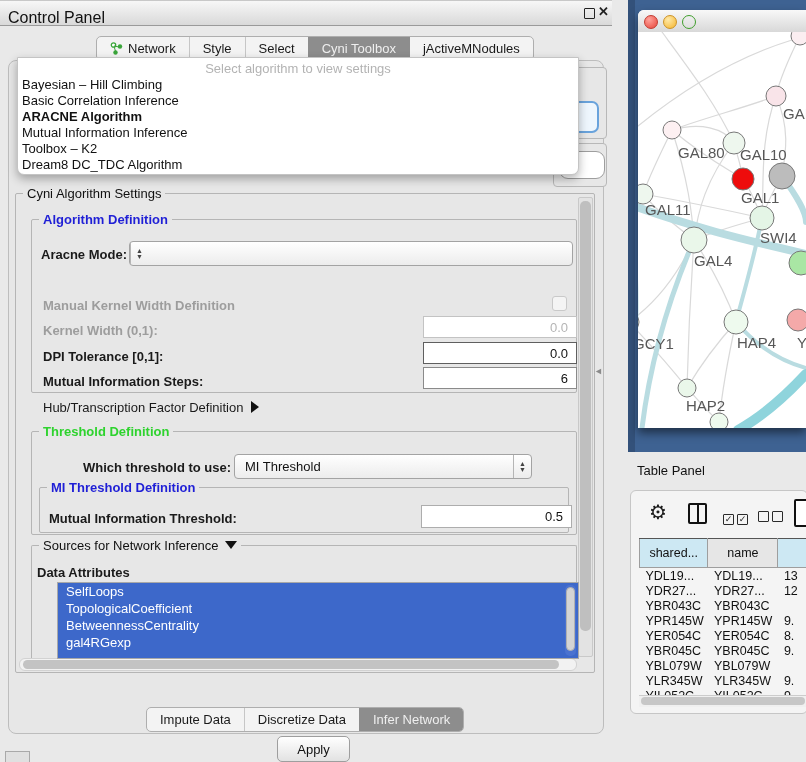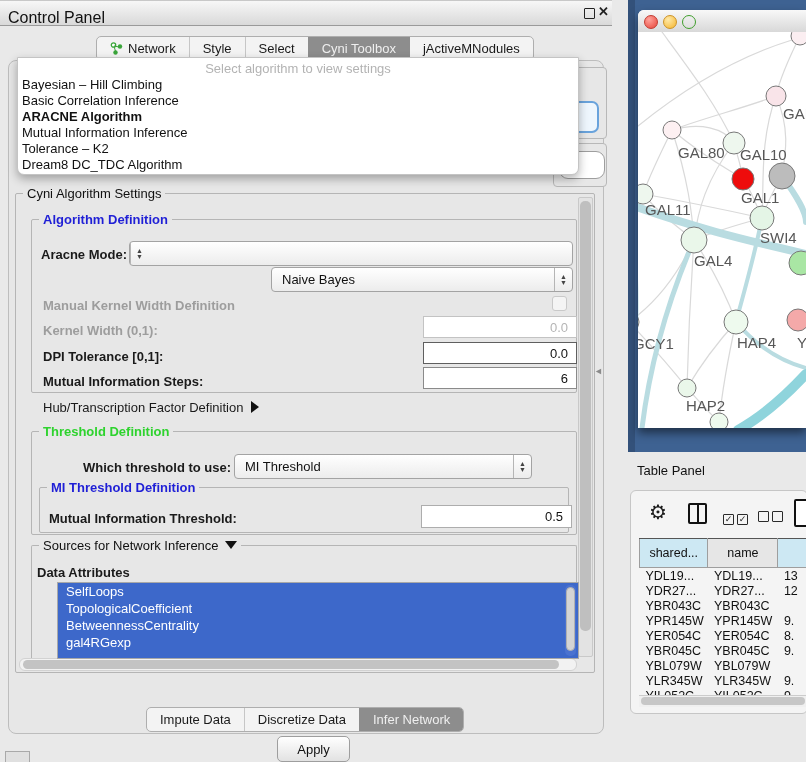--- a/index.html
+++ b/index.html
@@ -192,27 +192,20 @@
     </div>
 
     <span class="flabel" style="left:32px;top:186px;">Aracne Mode:</span>
     <div class="combo" style="left:120px;top:180px;width:442px;height:23px;">
       <span class="carr">
           <span>▲</span>
           <span>▼</span>
         </span>
     </div>
 
-    <div class="combo" style="left:262px;top:206px;width:300px;height:23px;">
-      <span class="ctext">Naive Bayes</span>
-      <span class="carr">
-          <span>▲</span>
-          <span>▼</span>
-        </span>
-    </div>
 
     <span class="flabel dis" style="left:34px;top:237px;">Manual Kernel Width Definition</span>
     <div class="chk" style="left:543px;top:235px;"></div>
 
     <span class="flabel dis" style="left:34px;top:262px;">Kernel Width (0,1):</span>
     <div class="tfield dis" style="left:414px;top:255px;width:144px;height:20px;">0.0</div>
 
     <span class="flabel" style="left:34px;top:288px;">DPI Tolerance [0,1]:</span>
     <div class="tfield dark" style="left:414px;top:281px;width:144px;height:20px;">0.0</div>
 
@@ -260,21 +253,21 @@
     <div class="abs" id="apply-btn">Apply</div>
   </div>
 
   <div class="abs" id="algo-dropdown">
     <div id="algo-placeholder">Select algorithm to view settings</div>
     <div id="algo-items">
         <div class="algo-item">Bayesian – Hill Climbing</div>
         <div class="algo-item">Basic Correlation Inference</div>
         <div class="algo-item sel">ARACNE Algorithm</div>
         <div class="algo-item">Mutual Information Inference</div>
-        <div class="algo-item">Tolerance – K2</div>
+        <div class="algo-item">Toolbox – K2</div>
         <div class="algo-item">Dream8 DC_TDC Algorithm</div>
       </div>
   </div>
 
   <div class="abs tabbar" id="bottom-tabbar">
       <div class="tab">Impute Data</div>
       <div class="tab">Discretize Data</div>
       <div class="tab sel">Infer Network</div>
     </div>
 

